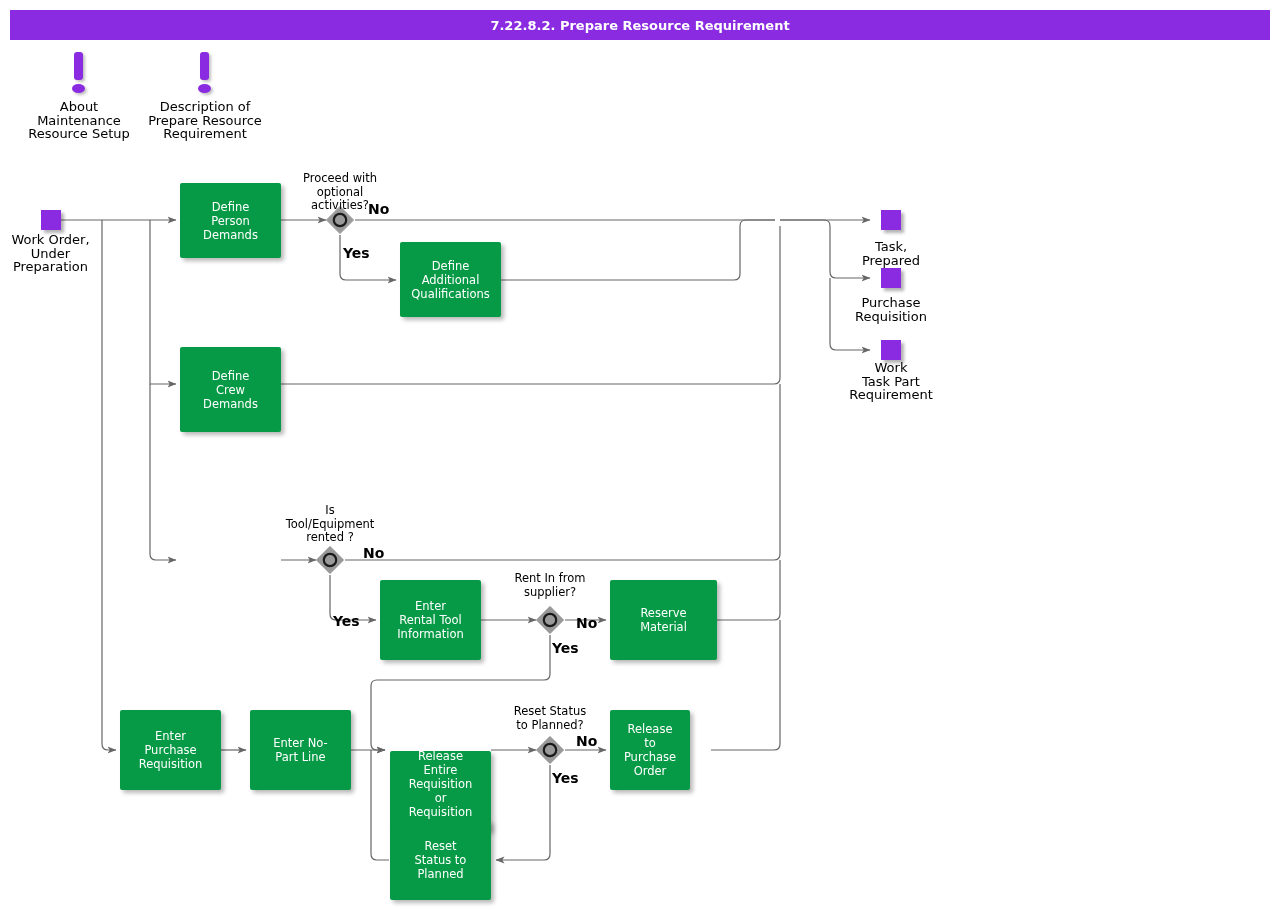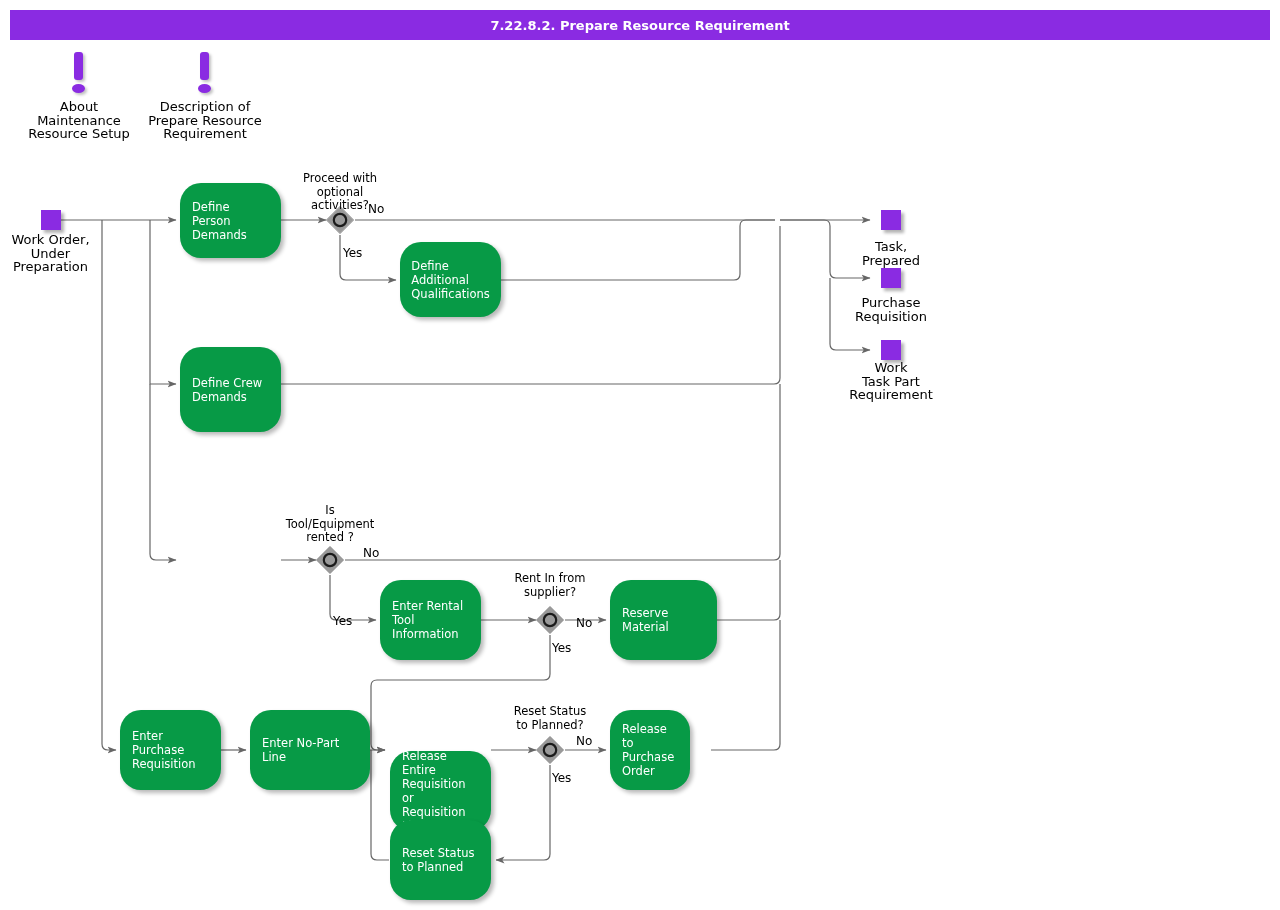--- a/index.html
+++ b/index.html
@@ -41,29 +41,30 @@
     width: 1280px;
     height: 910px;
     pointer-events: none;
   }
   .node {
     position: absolute;
     box-sizing: border-box;
   }
   .task {
     background: #079A46;
-    border-radius: 21px;
+    border-radius: 2px;
     color: #ffffff;
     font-size: 11.5px;
     line-height: 14px;
     display: flex;
     align-items: center;
     justify-content: center;
+    text-align: center;
     box-shadow: 3px 3px 4px rgba(0,0,0,0.28);
-    padding: 2px 12px;
+    padding: 2px 20px;
   }
   .terminal {
     width: 20px;
     height: 20px;
     background: #8A2BE2;
     box-shadow: 3px 3px 3px rgba(0,0,0,0.3);
   }
   .nodelabel {
     position: absolute;
     font-size: 13px;
@@ -75,24 +76,25 @@
   .gatelabel {
     position: absolute;
     font-size: 11.5px;
     line-height: 13.5px;
     color: #000000;
     text-align: center;
     white-space: pre-line;
   }
   .edgelabel {
     position: absolute;
-    font-size: 12px;
+    font-size: 14px;
     line-height: 13px;
     color: #000000;
     white-space: pre;
+    font-weight: bold;
   }
   .gateway {
     position: absolute;
     width: 30px;
     height: 30px;
   }
   .note-icon {
     position: absolute;
     width: 22px;
     height: 46px;
@@ -231,21 +233,21 @@
 
   <div class="node task" style="left:610px; top:580px; width:107px; height:80px;">
     <span>Reserve Material</span>
   </div>
 
   <div class="node task" style="left:120px; top:710px; width:101px; height:80px;">
     <span>Enter Purchase
 Requisition</span>
   </div>
 
-  <div class="node task" style="left:250px; top:710px; width:120px; height:80px;">
+  <div class="node task" style="left:250px; top:710px; width:101px; height:80px;">
     <span>Enter No-Part
 Line</span>
   </div>
 
   <div class="node task" style="left:390px; top:710px; width:101px; height:80px;margin-top:41px;">
     <span>Release Entire
 Requisition or
 Requisition Line</span>
   </div>
 

